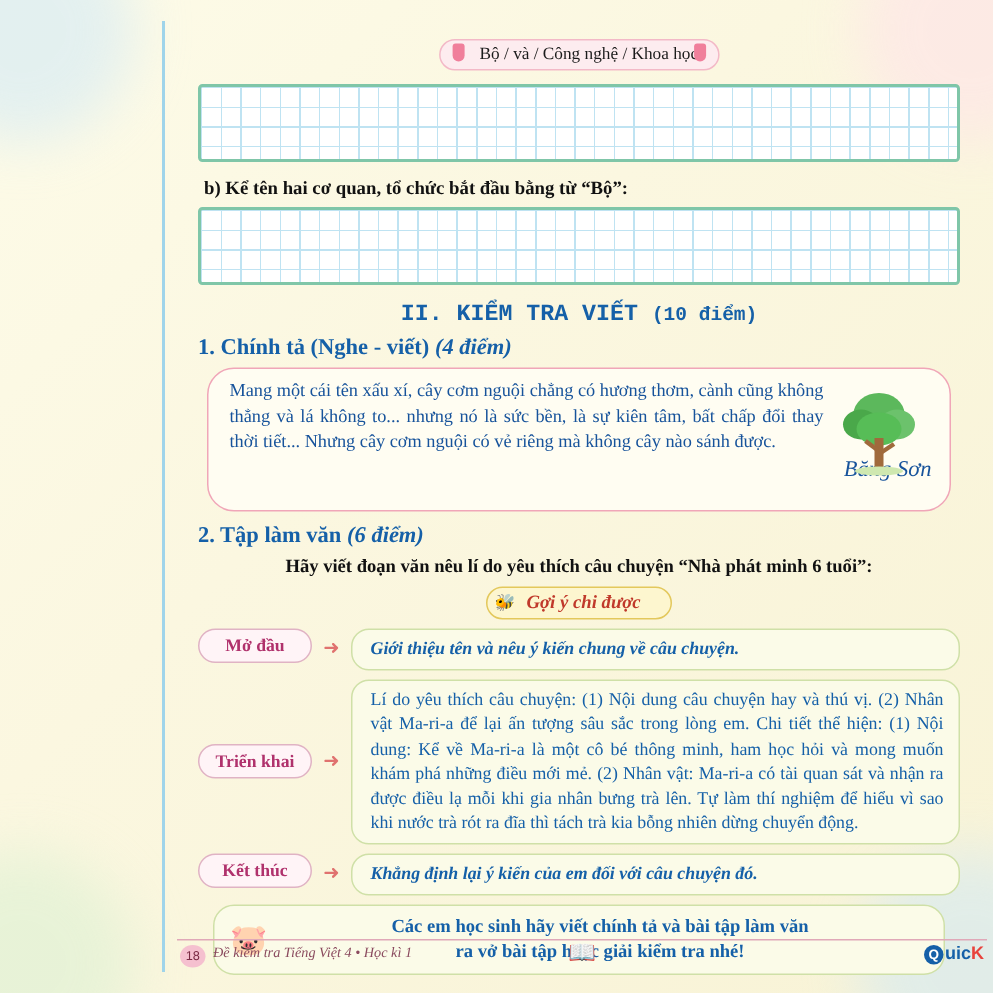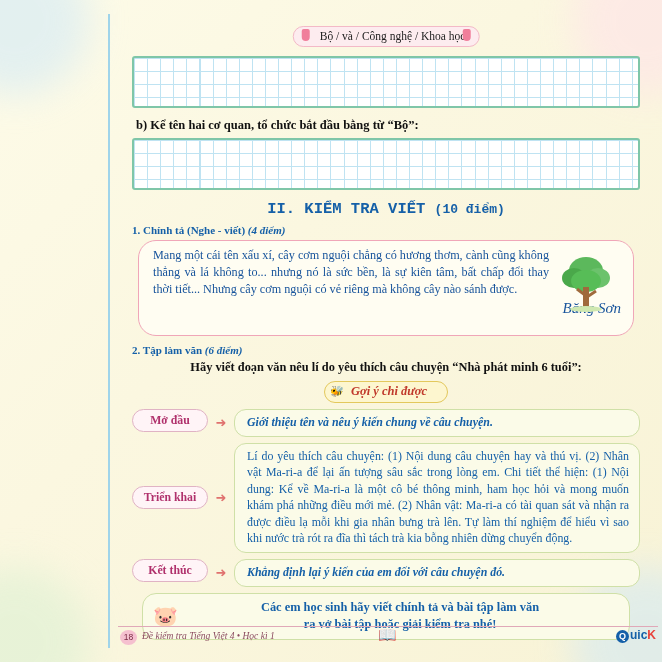--- a/index.html
+++ b/index.html
@@ -114,21 +114,21 @@
     color: #1560a8;
     font-weight: bold;
     margin: 10px 0 6px 0;
   }
   .section-title .pts {
     font-size: 13px;
     font-weight: bold;
   }
   .sub-title {
     font-family: "Liberation Serif", serif;
-    font-size: 11px;
+    font-size: 15px;
     color: #1560a8;
     font-weight: bold;
     margin: 2px 0 4px 0;
   }
   .sub-title i { font-style: italic; font-weight: bold; }
 
   
   .poem-card {
     position: relative;
     border: 1.5px solid #f0a6b8;

